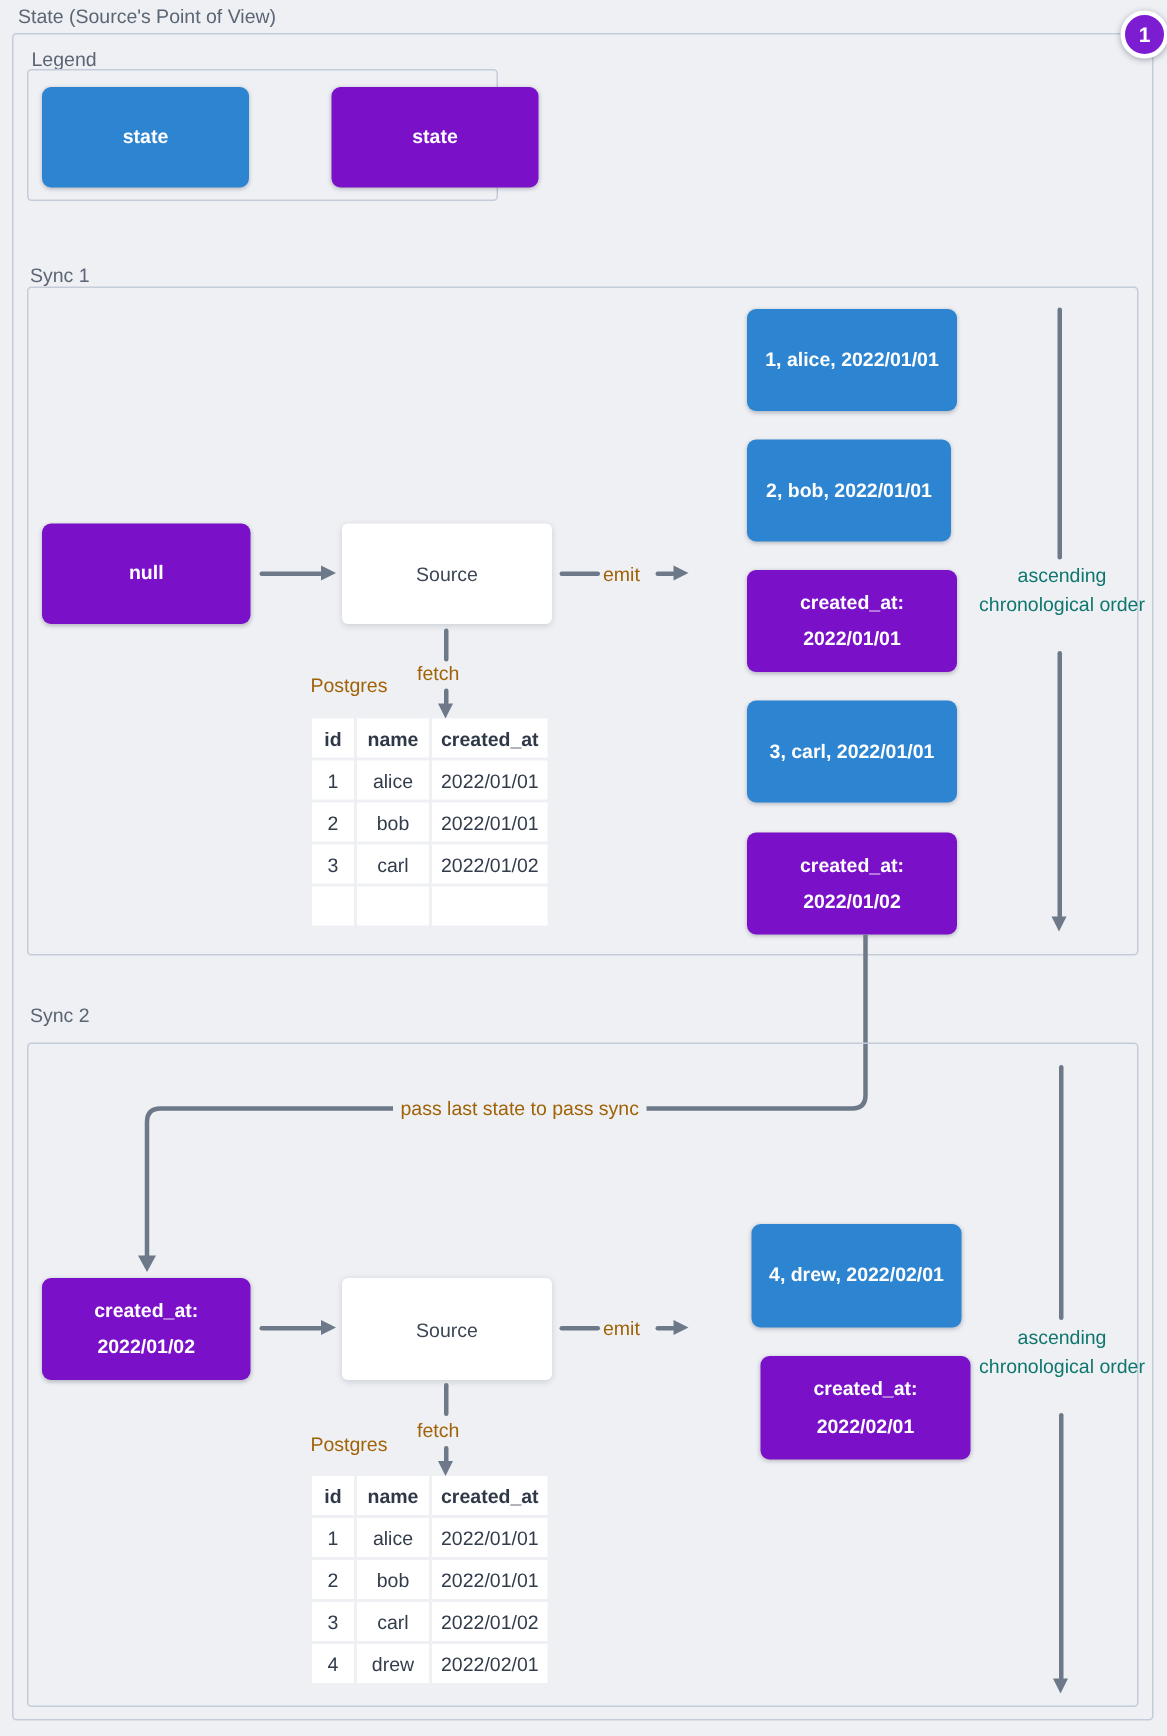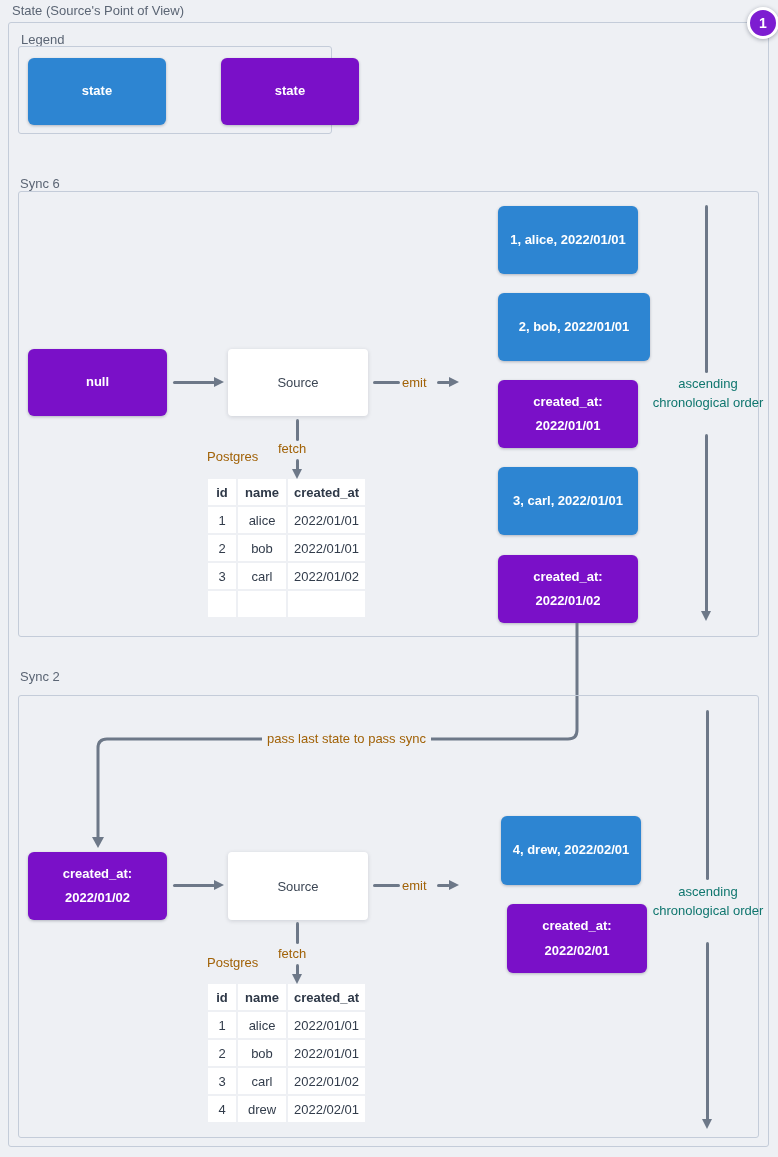--- a/index.html
+++ b/index.html
@@ -50,35 +50,35 @@
 
   <div class="abs frame-label" style="left:12px; top:3px;">State (Source's Point of View)</div>
   <div class="abs frame" style="left:8px; top:22px; width:761px; height:1125px;"></div>
   <div class="abs badge" style="left:747px; top:7px;">1</div>
 
   <div class="abs frame-label" style="left:21px; top:32px;">Legend</div>
   <div class="abs frame" style="left:18px; top:46px; width:314px; height:88px;"></div>
   <div class="abs cbox record" style="left:28px; top:58px; width:138px; height:67px;">state</div>
   <div class="abs cbox state" style="left:185px; top:58px; width:138px; height:67px;margin-left:36px;">state</div>
 
-  <div class="abs frame-label" style="left:20px; top:176px;">Sync 6</div>
+  <div class="abs frame-label" style="left:20px; top:176px;">Sync 1</div>
   <div class="abs frame" style="left:18px; top:191px; width:741px; height:446px;"></div>
 
   <div class="abs cbox state" style="left:28px; top:349px; width:139px; height:67px;">null</div>
   <div class="abs hline" style="left:173px; top:381px; width:42px;"></div>
   <div class="abs arr-r" style="left:214px; top:377px;"></div>
   <div class="abs whitebox" style="left:228px; top:349px; width:140px; height:67px;">Source</div>
 
   <div class="abs hline" style="left:373px; top:381px; width:27px;"></div>
   <div class="abs flowlabel" style="left:402px; top:375px;">emit</div>
   <div class="abs hline" style="left:437px; top:381px; width:13px;"></div>
   <div class="abs arr-r" style="left:449px; top:377px;"></div>
 
   <div class="abs cbox record" style="left:498px; top:206px; width:140px; height:68px;">1, alice, 2022/01/01</div>
-  <div class="abs cbox record" style="left:498px; top:293px; width:152px; height:68px;">2, bob, 2022/01/01</div>
+  <div class="abs cbox record" style="left:498px; top:293px; width:136px; height:68px;">2, bob, 2022/01/01</div>
   <div class="abs cbox state" style="left:498px; top:380px; width:140px; height:68px;">created_at:
 2022/01/01</div>
   <div class="abs cbox record" style="left:498px; top:467px; width:140px; height:68px;">3, carl, 2022/01/01</div>
   <div class="abs cbox state" style="left:498px; top:555px; width:140px; height:68px;">created_at:
 2022/01/02</div>
 
   <div class="abs vline" style="left:705px; top:205px; height:168px;"></div>
   <div class="abs orderlabel" style="left:652px; top:374px;">ascending chronological order</div>
   <div class="abs vline" style="left:705px; top:434px; height:178px;"></div>
   <div class="abs arr-d" style="left:701px; top:611px;"></div>

